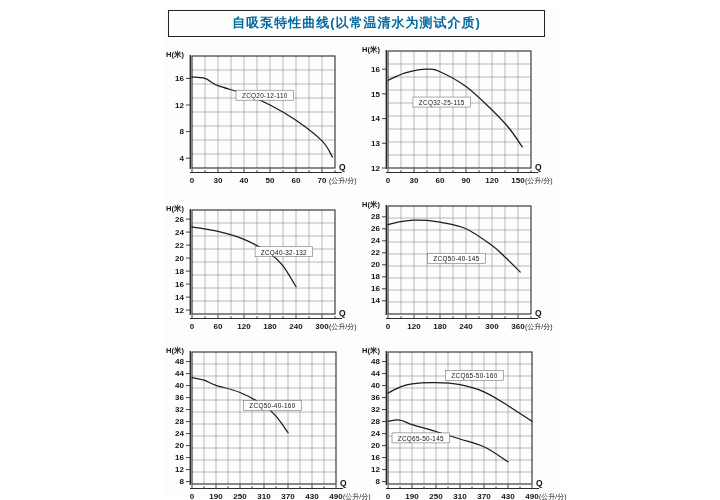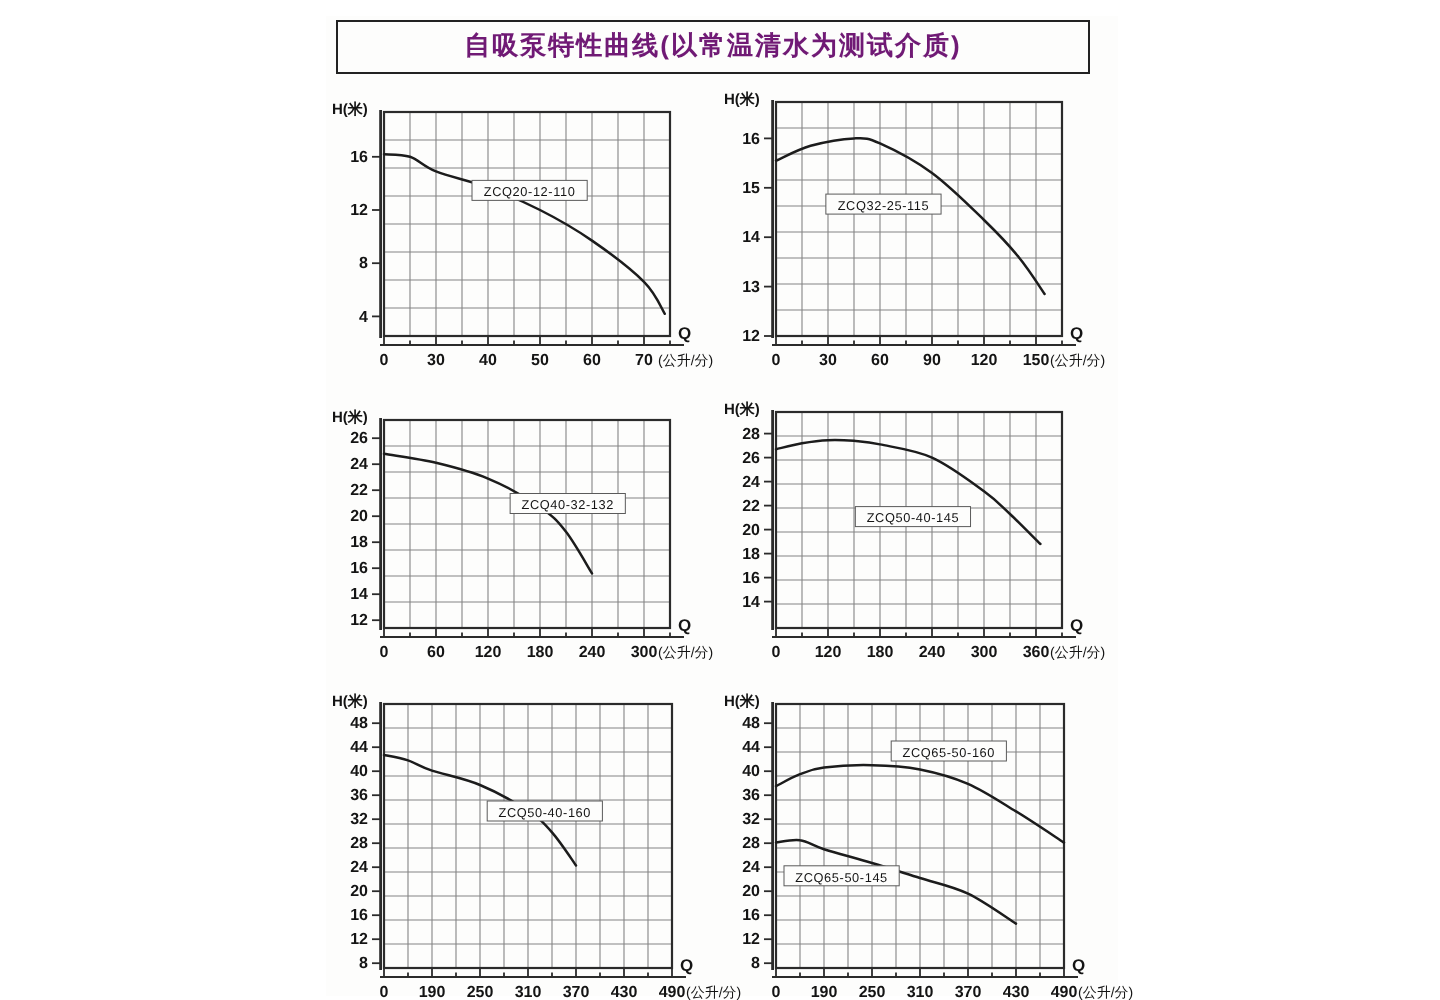--- a/index.html
+++ b/index.html
@@ -1,21 +1,21 @@
 <!DOCTYPE html>
 <html><head>
 <meta charset="utf-8">
 <style>
   * { margin:0; padding:0; box-sizing:border-box; }
   html,body { width:720px; height:500px; background:#ffffff; overflow:hidden;
     font-family:"Liberation Sans","DejaVu Sans",sans-serif; }
   .page { position:absolute; left:163px; top:8px; width:396px; height:490px;
     background:#fdfdfc; }
   .title-box { margin:2px 14px 4px 5px; border:1.6px solid #222; padding:3px 0 4px 0;
-    text-align:center; font-weight:bold; font-size:13px; letter-spacing:1px; color:#701a75; }
+    text-align:center; font-weight:bold; font-size:13px; letter-spacing:1px; color:#0369a1; }
   .charts-grid { display:grid; grid-template-columns:196px 196px; row-gap:2px; column-gap:0px;
     padding-left:2px; }
   .chart-cell { display:flex; align-items:flex-end; justify-content:flex-start; }
   svg { overflow:visible; display:block; }
   text { fill:#141414; }
 </style>
 </head>
 <body>
 
 <div class="page">

